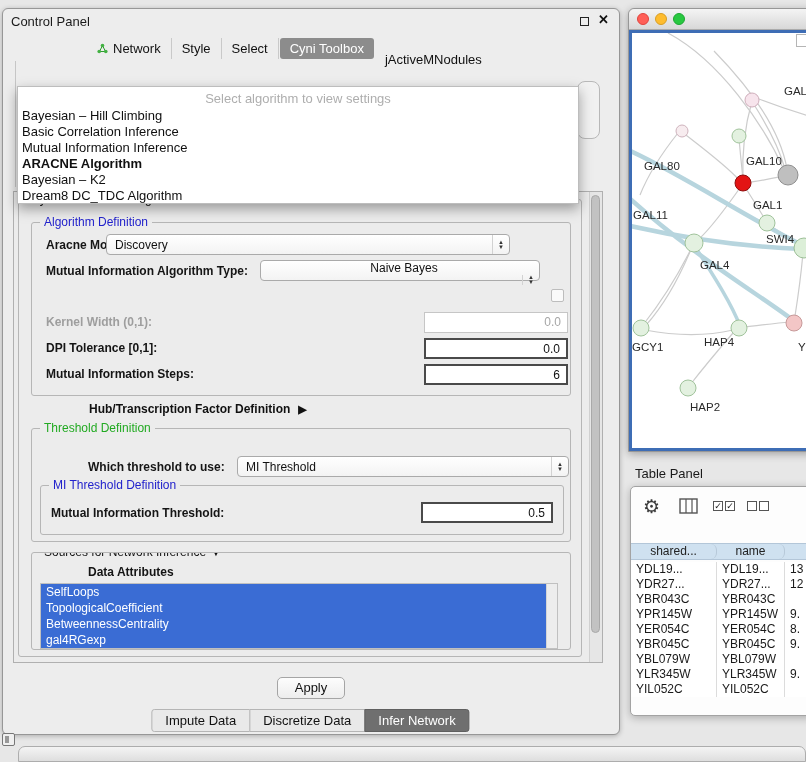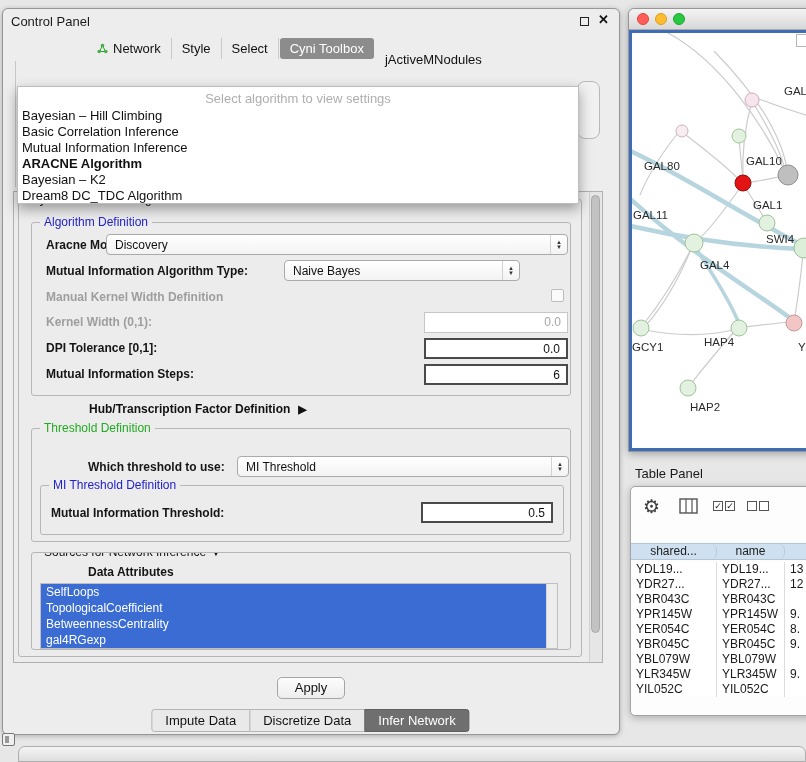--- a/index.html
+++ b/index.html
@@ -174,38 +174,37 @@
 
   <div class="abs scrollarea">
 
     <div class="grp" style="left:4px; top:7px; width:564px; height:458px;">
       <span class="lg">Cyni Discretize Settings</span>
 
       <div class="grp" style="left:12px; top:22px; width:540px; height:174px;">
         <span class="lg blue">Algorithm Definition</span>
 
         <span class="flabel" style="left:14px; top:15px;">Aracne Mode:</span>
-        <div class="combo" style="left:74px; top:11px; width:462px;justify-content:space-between;">
+        <div class="combo" style="left:74px; top:11px; width:404px;justify-content:space-between;">
           <span>Discovery</span>
           <span class="arrows">
               <span>▲</span>
               <span>▼</span>
             </span>
         </div>
 
         <span class="flabel" style="left:14px; top:41px;">Mutual Information Algorithm Type:</span>
-        <div class="combo" style="left:252px; top:37px; width:236px;">
+        <div class="combo" style="left:228px; top:37px; width:280px;flex-direction:column;">
           <span>Naive Bayes</span>
           <span class="arrows">
               <span>▲</span>
               <span>▼</span>
             </span>
         </div>
 
-        <span class="flabel dis" style="left:14px; top:67px;">Manual Kernel Width Definition</span>
         <div class="cb" style="left:519px; top:66px;"></div>
 
         <span class="flabel dis" style="left:14px; top:92px;">Kernel Width (0,1):</span>
         <div class="tfield dis" style="left:392px; top:89px; width:144px;">0.0</div>
 
         <span class="flabel" style="left:14px; top:118px;">DPI Tolerance [0,1]:</span>
         <div class="tfield on" style="left:392px; top:115px; width:144px;">0.0</div>
 
         <span class="flabel" style="left:14px; top:144px;">Mutual Information Steps:</span>
         <div class="tfield on" style="left:392px; top:141px; width:144px;">6</div>

